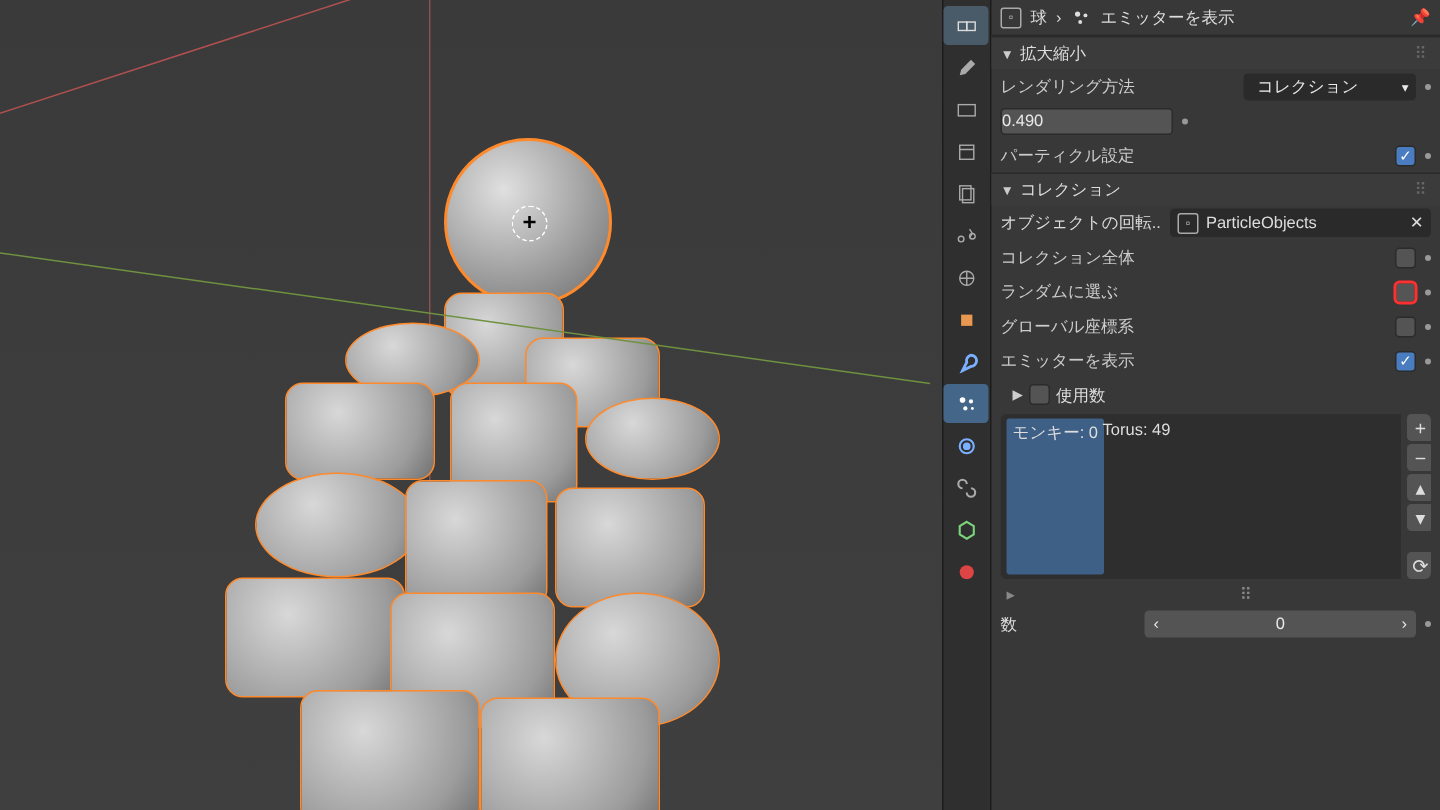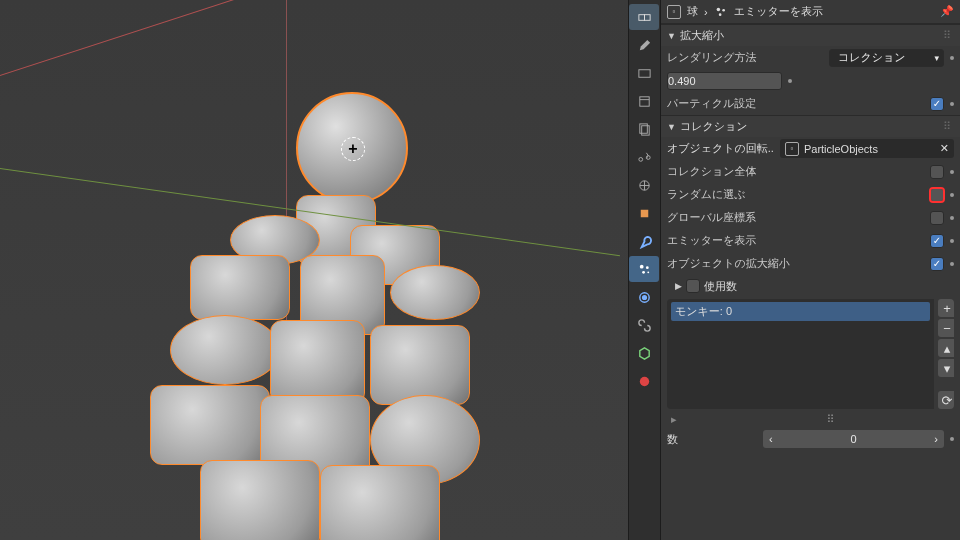--- a/index.html
+++ b/index.html
@@ -30,21 +30,21 @@
 .field.sel::after{content:"▾";position:absolute;right:4px;font-size:9px}
 .field.sel{position:relative;justify-content:flex-start;padding:0 14px 0 8px;background:#2a2a2a}
 .dot{width:4px;height:4px;border-radius:50%;background:#999}
 .chk{width:14px;height:14px;background:#545454;border-radius:3px;border:1px solid #2b2b2b;display:flex;align-items:center;justify-content:center}
 .chk.on{background:#4a7dbf}
 .chk.on::after{content:"✓";font-size:10px;color:#fff}
 .chk.hl{outline:2px solid #ff3030;outline-offset:-1px;background:#555}
 .coll-field{flex:1;height:19px;background:#2a2a2a;border-radius:3px;display:flex;align-items:center;padding:0 5px;gap:5px}
 .coll-field .x{margin-left:auto;cursor:pointer}
 .list{margin:2px 6px;border-radius:4px;overflow:hidden;display:flex}
-.list-body{flex:1;background:#2e2e2e;height:110px;padding:5px 8px;display:flex;flex-direction:column;gap:3px;color:#ddd}
+.list-body{flex:1;background:#2e2e2e;height:110px;padding:5px 8px;display:flex;flex-direction:row;gap:3px;color:#ddd}
 .list-body .item.sel{background:#3e5f86;margin:-2px -4px;padding:2px 4px;border-radius:2px}
 .list-btns{width:20px;display:flex;flex-direction:column;gap:2px;background:#383838;padding-left:4px}
 .list-btns .b{width:18px;height:18px;background:#545454;border-radius:3px;display:flex;align-items:center;justify-content:center;color:#ddd;font-size:13px;cursor:pointer}
 .drag-row{display:flex;align-items:center;height:16px;padding:0 10px;color:#888;gap:150px}
 .num-row{display:flex;align-items:center;height:24px;padding:0 6px;gap:6px}
 .num-field{flex:1;height:18px;background:#545454;border-radius:3px;display:flex;align-items:center;justify-content:center;position:relative;color:#e8e8e8}
 .num-field::before{content:"‹";position:absolute;left:6px}
 .num-field::after{content:"›";position:absolute;right:6px}
 .ico-box{width:14px;height:14px;border:1px solid #aaa;border-radius:2px;display:inline-flex;align-items:center;justify-content:center;font-size:8px}
 </style>
@@ -222,35 +222,31 @@
   <div class="row">
     <span class="lbl">グローバル座標系</span>
     <div class="chk"></div>
     <span class="dot"></span>
   </div>
   <div class="row">
     <span class="lbl">エミッターを表示</span>
     <div class="chk on"></div>
     <span class="dot"></span>
   </div>
-  <div class="row">
-    <span class="lbl">オブジェクトの拡大縮小</span>
-    <div class="chk on"></div>
-    <span class="dot"></span>
-  </div>
 
   <div class="section-hdr" style="background:transparent;border:none;padding-left:14px">
     <span class="tri">▶</span>
     <div class="chk"></div>
     <span>使用数</span>
   </div>
 
   <div class="list">
     <div class="list-body">
       <div class="item sel"><span>モンキー</span>: <span>0</span></div>
+      <div class="item"><span>Torus</span>: <span>49</span></div>
     </div>
     <div class="list-btns">
       <div class="b">+</div>
       <div class="b">−</div>
       <div class="b">▴</div>
       <div class="b">▾</div>
       <div style="flex:1"></div>
       <div class="b">⟳</div>
     </div>
   </div>

